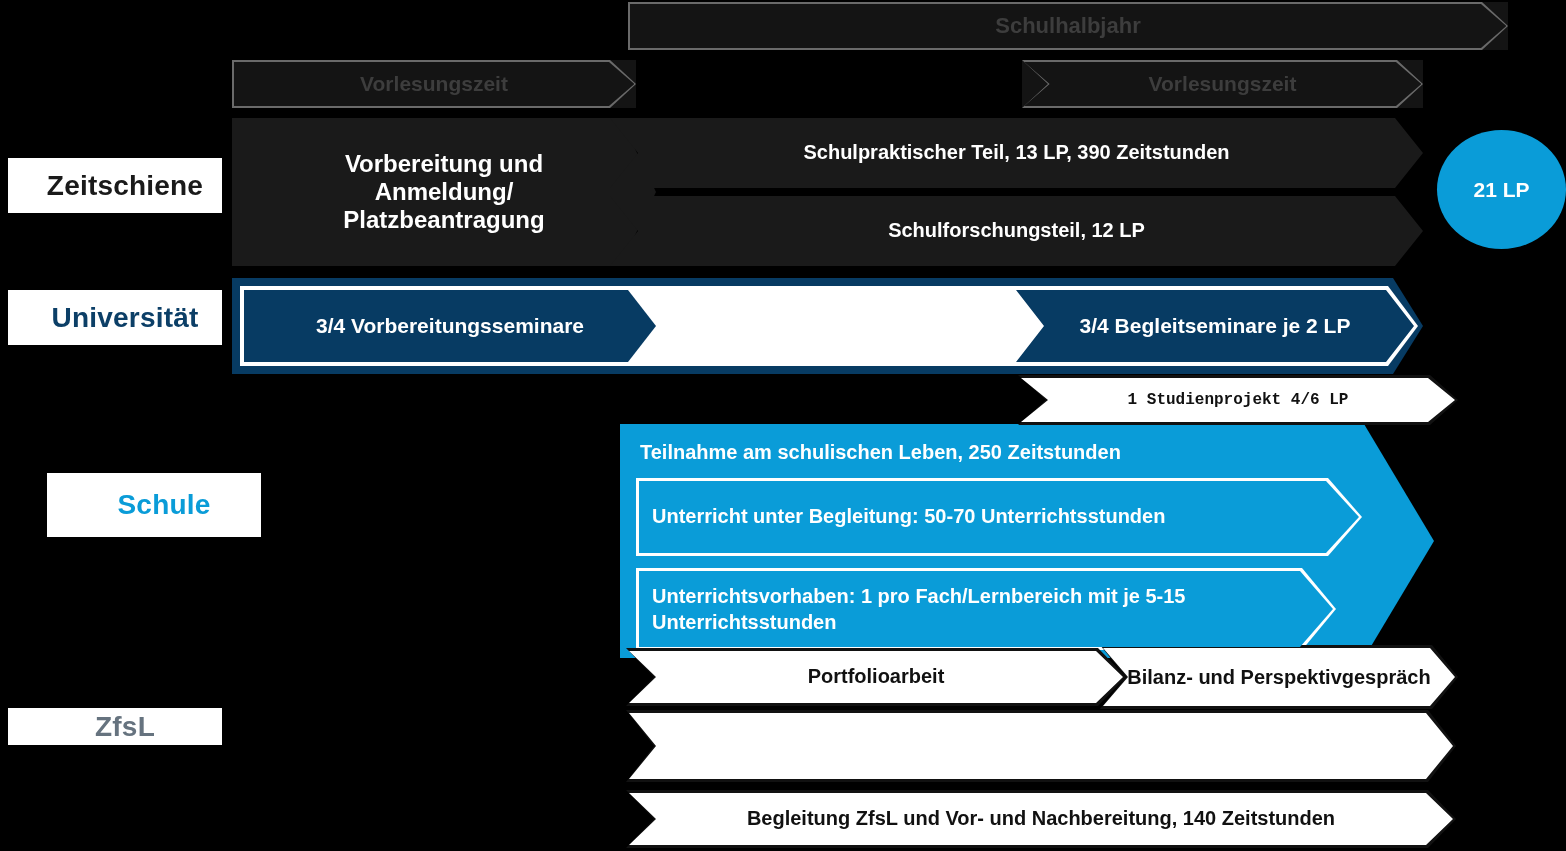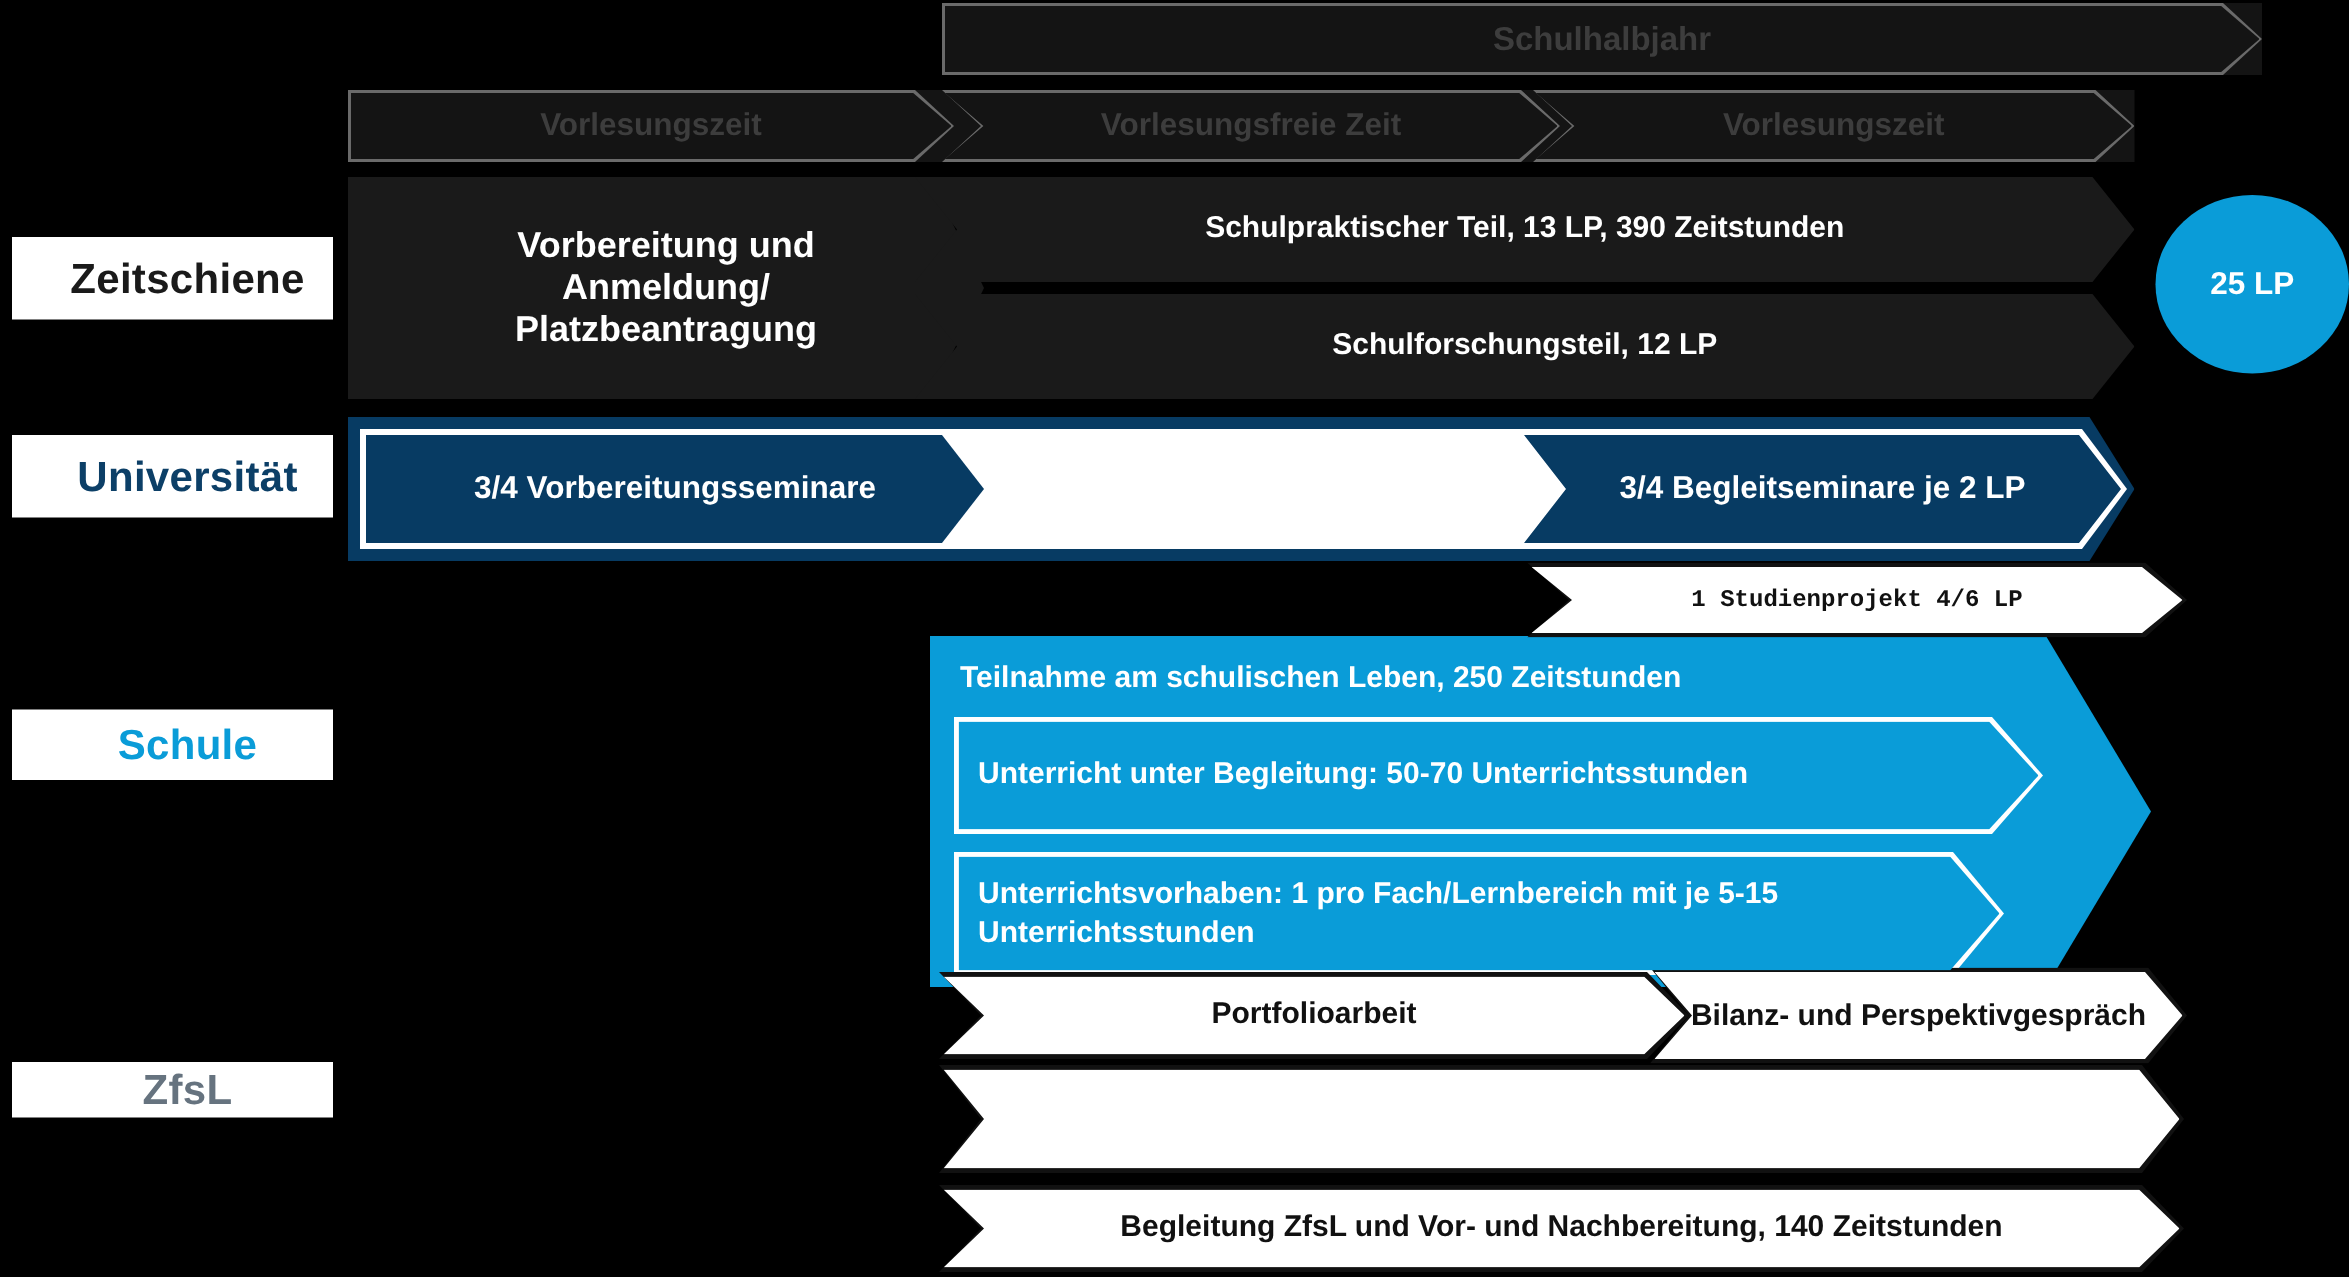--- a/index.html
+++ b/index.html
@@ -69,25 +69,20 @@
     <div class="inner" style="clip-path:polygon(0 0, calc(100% - 26px) 0, 100% 50%, calc(100% - 26px) 100%, 0 100%);"></div>
     <span class="txt">Schulhalbjahr</span>
   </div>
 
   <div class="arrow hdr" style="left:232px;top:60px;width:404px;height:48px;">
     <div class="border" style="clip-path:polygon(0 0, calc(100% - 26px) 0, 100% 50%, calc(100% - 26px) 100%, 0 100%);"></div>
     <div class="inner" style="clip-path:polygon(0 0, calc(100% - 26px) 0, 100% 50%, calc(100% - 26px) 100%, 0 100%);"></div>
     <span class="txt">Vorlesungszeit</span>
   </div>
 
-  <div class="arrow hdr" style="left:628px;top:60px;width:412px;height:48px;">
-    <div class="border" style="clip-path:polygon(0 0, calc(100% - 26px) 0, 100% 50%, calc(100% - 26px) 100%, 0 100%, 26px 50%);"></div>
-    <div class="inner" style="clip-path:polygon(0 0, calc(100% - 26px) 0, 100% 50%, calc(100% - 26px) 100%, 0 100%, 26px 50%);"></div>
-    <span class="txt">Vorlesungsfreie Zeit</span>
-  </div>
 
   <div class="arrow hdr" style="left:1022px;top:60px;width:401px;height:48px;">
     <div class="border" style="clip-path:polygon(0 0, calc(100% - 26px) 0, 100% 50%, calc(100% - 26px) 100%, 0 100%, 26px 50%);"></div>
     <div class="inner" style="clip-path:polygon(0 0, calc(100% - 26px) 0, 100% 50%, calc(100% - 26px) 100%, 0 100%, 26px 50%);"></div>
     <span class="txt">Vorlesungszeit</span>
   </div>
 
   <div class="row-label" style="top:158px;height:55px;">
     <span style="font-size:28px;color:#1a1a1a;">Zeitschiene</span>
   </div>
@@ -103,21 +98,21 @@
     <div class="fill" style="background:#1a1a1a;clip-path:polygon(0 0, calc(100% - 28px) 0, 100% 50%, calc(100% - 28px) 100%, 0 100%, 28px 50%);"></div>
     <span class="txt">Schulpraktischer Teil, 13 LP, 390 Zeitstunden</span>
   </div>
 
   <div class="arrow solid" style="left:610px;top:196px;width:813px;height:70px;font-size:20px;">
     <div class="fill" style="background:#1a1a1a;clip-path:polygon(0 0, calc(100% - 28px) 0, 100% 50%, calc(100% - 28px) 100%, 0 100%, 28px 50%);"></div>
     <span class="txt">Schulforschungsteil, 12 LP</span>
   </div>
 
   <div class="badge" style="left:1437px;top:130px;width:129px;height:119px;font-size:21px;">
-    <span>25 LP</span>
+    <span>21 LP</span>
   </div>
 
   <div class="row-label" style="top:290px;height:55px;">
     <span style="font-size:28px;color:#0c3f67;">Universität</span>
   </div>
 
   <div style="position:absolute;left:232px;top:278px;width:1191px;height:96px;
               background:#073b63;
               clip-path:polygon(0 0, calc(100% - 30px) 0, 100% 50%, calc(100% - 30px) 100%, 0 100%);"></div>
 
@@ -138,21 +133,21 @@
     <span class="txt">3/4 Begleitseminare je 2 LP</span>
   </div>
 
   <div class="arrow whitearrow" style="left:1018px;top:375px;width:440px;height:50px;font-size:16px;font-family:Liberation Mono, monospace;">
     <div class="fill" style="background:#111111;clip-path:polygon(0 0, calc(100% - 28px) 0, 100% 50%, calc(100% - 28px) 100%, 0 100%, 28px 50%);"></div>
     <div class="innerline" style="left:3px;top:3px;right:3px;bottom:3px;background:#ffffff;z-index:2;
             clip-path:polygon(0 0, calc(100% - 27px) 0, 100% 50%, calc(100% - 27px) 100%, 0 100%, 27px 50%);"></div>
     <span class="txt">1 Studienprojekt 4/6 LP</span>
   </div>
 
-  <div class="row-label" style="top:473px;height:47px;">
+  <div class="row-label" style="top:473px;height:64px;margin-left:39px;">
     <span style="font-size:28px;color:#0a9cd8;">Schule</span>
   </div>
 
   <div style="position:absolute;left:620px;top:424px;width:814px;height:234px;background:#0a9cd8;
               clip-path:polygon(0 0, calc(100% - 70px) 0, 100% 50%, calc(100% - 70px) 100%, 0 100%);"></div>
   <div style="position:absolute;left:640px;top:438px;width:760px;height:28px;color:#fff;
               font-size:20px;font-weight:bold;line-height:28px;">Teilnahme am schulischen Leben, 250 Zeitstunden</div>
 
   <div class="arrow" style="left:636px;top:478px;width:726px;height:78px;color:#ffffff;font-size:20px;font-weight:bold;">
     <div class="fill" style="background:#ffffff;clip-path:polygon(0 0, calc(100% - 34px) 0, 100% 50%, calc(100% - 34px) 100%, 0 100%);"></div>

